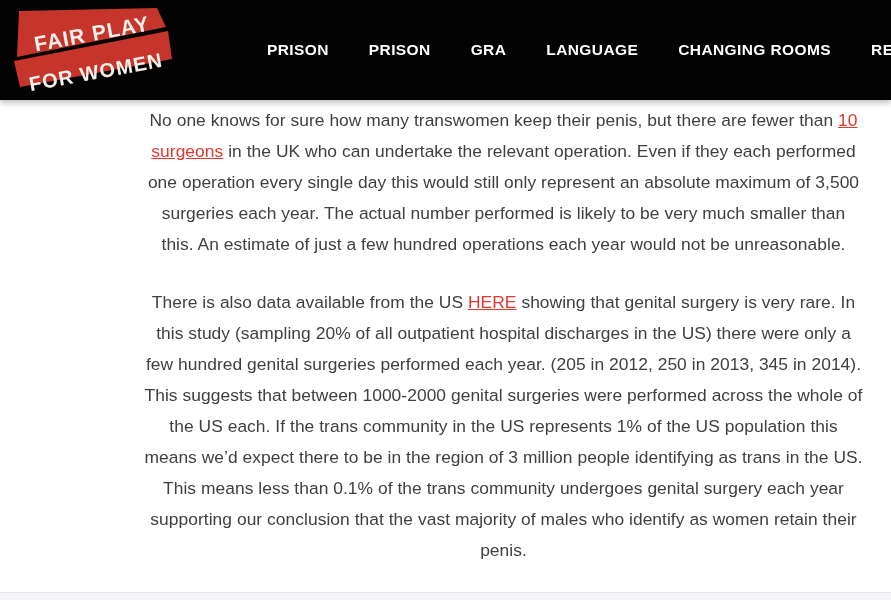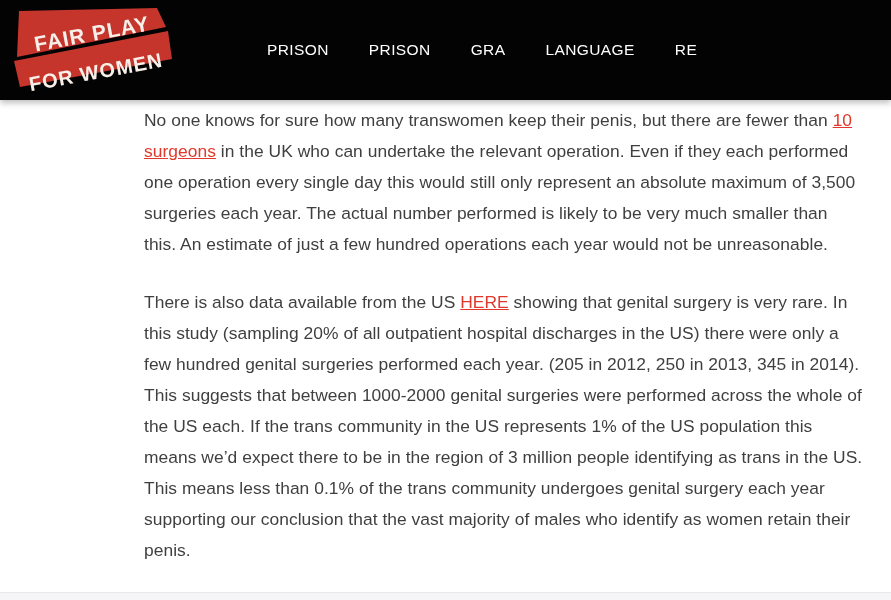--- a/index.html
+++ b/index.html
@@ -35,30 +35,31 @@
     left: 267px; top: 0;
     height: 100px;
     display: flex;
     align-items: center;
     gap: 40px;
     white-space: nowrap;
   }
   .nav a {
     color: #ffffff;
     font-size: 15.5px;
-    font-weight: normal;
+    font-weight: bold;
     letter-spacing: 0.4px;
     text-decoration: none;
     cursor: pointer;
   }
   
   .main {
     position: relative;
     padding: 5px 0 0 144px;
     background: #ffffff;
+    text-align: center;
   }
   .main p {
     width: 719px;
     font-size: 17.4px;
     line-height: 31px;
     letter-spacing: 0.05px;
     color: #3f3f3f;
     margin: 0 0 27px 0;
   }
   .main a.textlink {
@@ -87,20 +88,21 @@
       <text x="80" y="37" font-size="21" text-anchor="middle" transform="rotate(-10.5 80 31)">FAIR PLAY</text>
       <text x="84" y="75" font-size="20" text-anchor="middle" transform="rotate(-10.5 84 69)">FOR WOMEN</text>
     </svg>
   </div>
 
   <nav class="nav">
     <a>PRISON</a>
     <a>PRISON</a>
     <a>GRA</a>
     <a>LANGUAGE</a>
+    <a>CHANGING ROOMS</a>
     <a>RE</a>
   </nav>
 
 </div>
 
 <div class="main">
 
   <p><span>No one knows for sure how many transwomen keep their penis, but there are fewer than </span><a class="textlink">10 surgeons</a><span> in the UK who can undertake the relevant operation. Even if they each performed one operation every single day this would still only represent an absolute maximum of 3,500 surgeries each year. The actual number performed is likely to be very much smaller than this. An estimate of just a few hundred operations each year would not be unreasonable.</span></p>
 
   <p><span>There is also data available from the US </span><a class="textlink">HERE</a><span> showing that genital surgery is very rare. In this study (sampling 20% of all outpatient hospital discharges in the US) there were only a few hundred genital surgeries performed each year. (205 in 2012, 250 in 2013, 345 in 2014). This suggests that between 1000-2000 genital surgeries were performed across the whole of the US each. If the trans community in the US represents 1% of the US population this means we’d expect there to be in the region of 3 million people identifying as trans in the US. This means less than 0.1% of the trans community undergoes genital surgery each year supporting our conclusion that the vast majority of males who identify as women retain their penis.</span></p>

